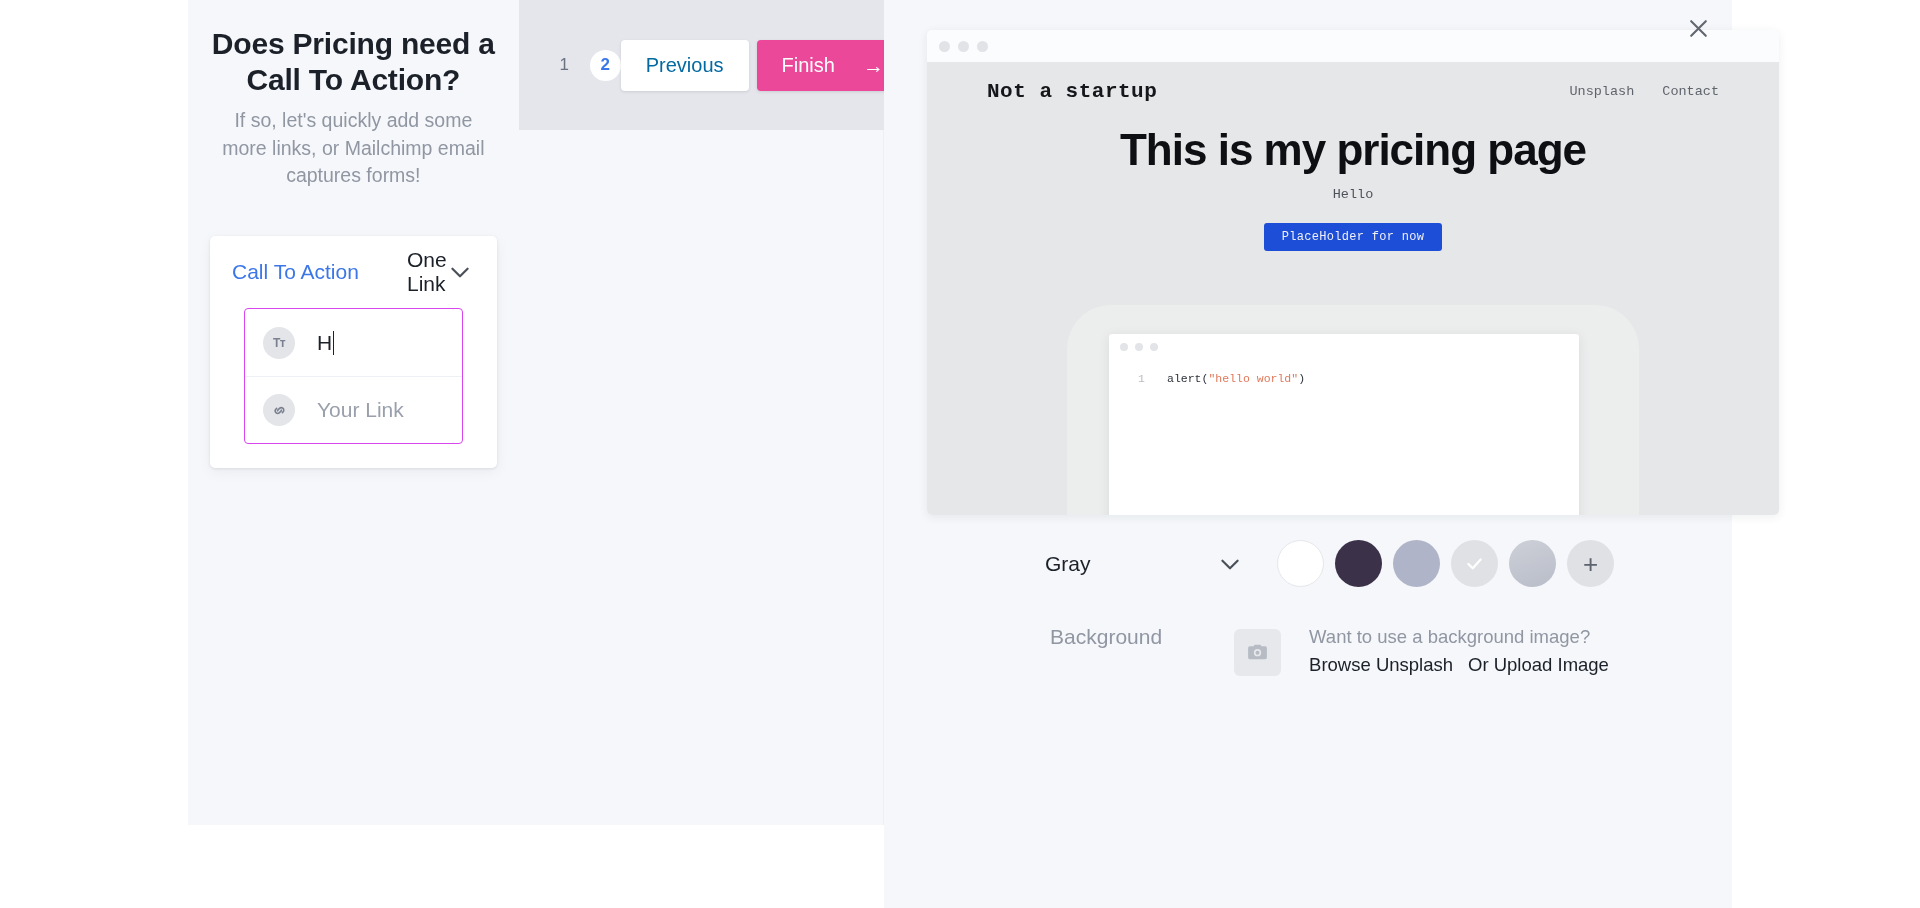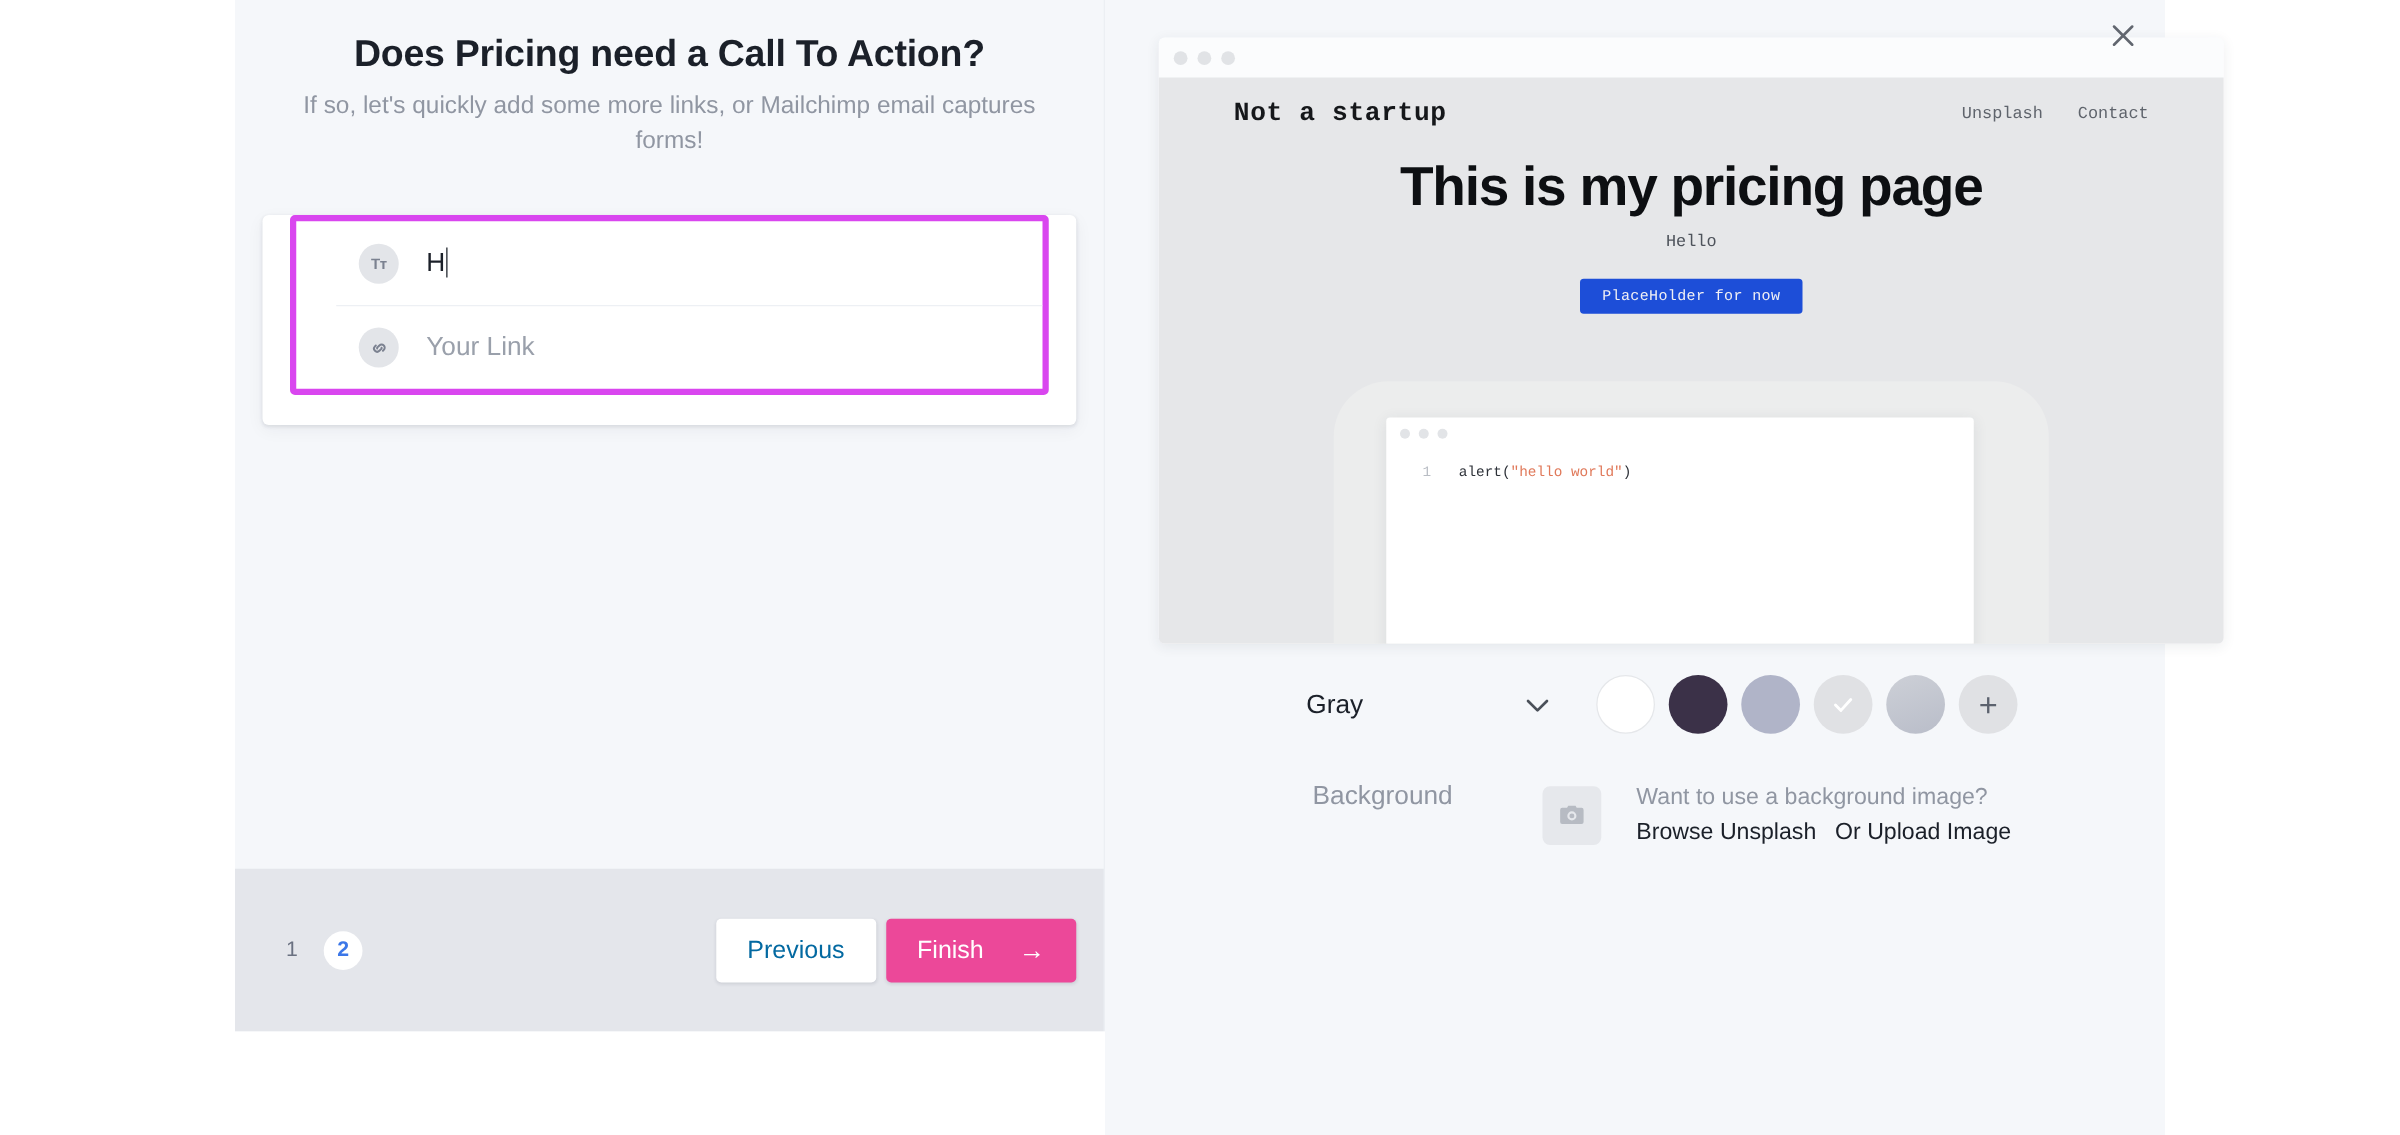--- a/index.html
+++ b/index.html
@@ -19,21 +19,21 @@
     background: #ffffff;
   }
 
   
   #left-panel {
     position: relative;
     width: 696px; height: 825px;
     background: #f5f7fa;
     border-right: 1px solid #eceff3;
     display: flex;
-    flex-direction: column;
+    flex-direction: row;
   }
   #left-body {
     flex: 1 1 auto;
     padding: 26px 22px 0 22px;
   }
   .step-title {
     font-size: 30px;
     font-weight: bold;
     color: #1b2029;
     text-align: center;
@@ -74,26 +74,25 @@
     flex: 1 1 auto;
   }
   .chev {
     width: 26px; height: 26px;
     flex: none;
     display: block;
   }
   .chev svg { display:block; width:26px; height:26px; }
 
   .field-group {
-    margin: 0 22px;
-    border: 5px solid #d946ef;
+    margin: 0 34px;
+    border: 1px solid #d946ef;
     border-radius: 4px;
     overflow: hidden;
     background: #fff;
-    padding-left: 32px;
   }
   .field-row {
     display: flex;
     align-items: center;
     height: 67px;
     padding: 0 18px;
   }
   .field-row + .field-row { border-top: 1px solid #edf0f4; }
   .field-icon {
     width: 32px; height: 32px;
@@ -357,20 +356,29 @@
 <div id="modal">
 
   <div id="left-panel">
 
     <div id="left-body">
       <div class="step-title">Does Pricing need a Call To Action?</div>
       <div class="step-sub">If so, let's quickly add some more links, or Mailchimp email captures forms!</div>
 
       <div class="cta-card">
 
+        <div class="cta-head">
+          <div class="cta-label">Call To Action</div>
+          <div class="cta-value">One Link</div>
+          <span class="chev">
+            <svg viewBox="0 0 24 24" fill="none" stroke="#4a5059" stroke-width="2" stroke-linecap="round" stroke-linejoin="round">
+                <polyline points="5 9 12 16 19 9"></polyline>
+              </svg>
+          </span>
+        </div>
 
         <div class="field-group">
 
           <div class="field-row">
             <span class="field-icon">Tт</span>
             <span class="field-text"><span>H</span><span class="caret"></span></span>
           </div>
 
           <div class="field-row">
             <span class="field-icon">

